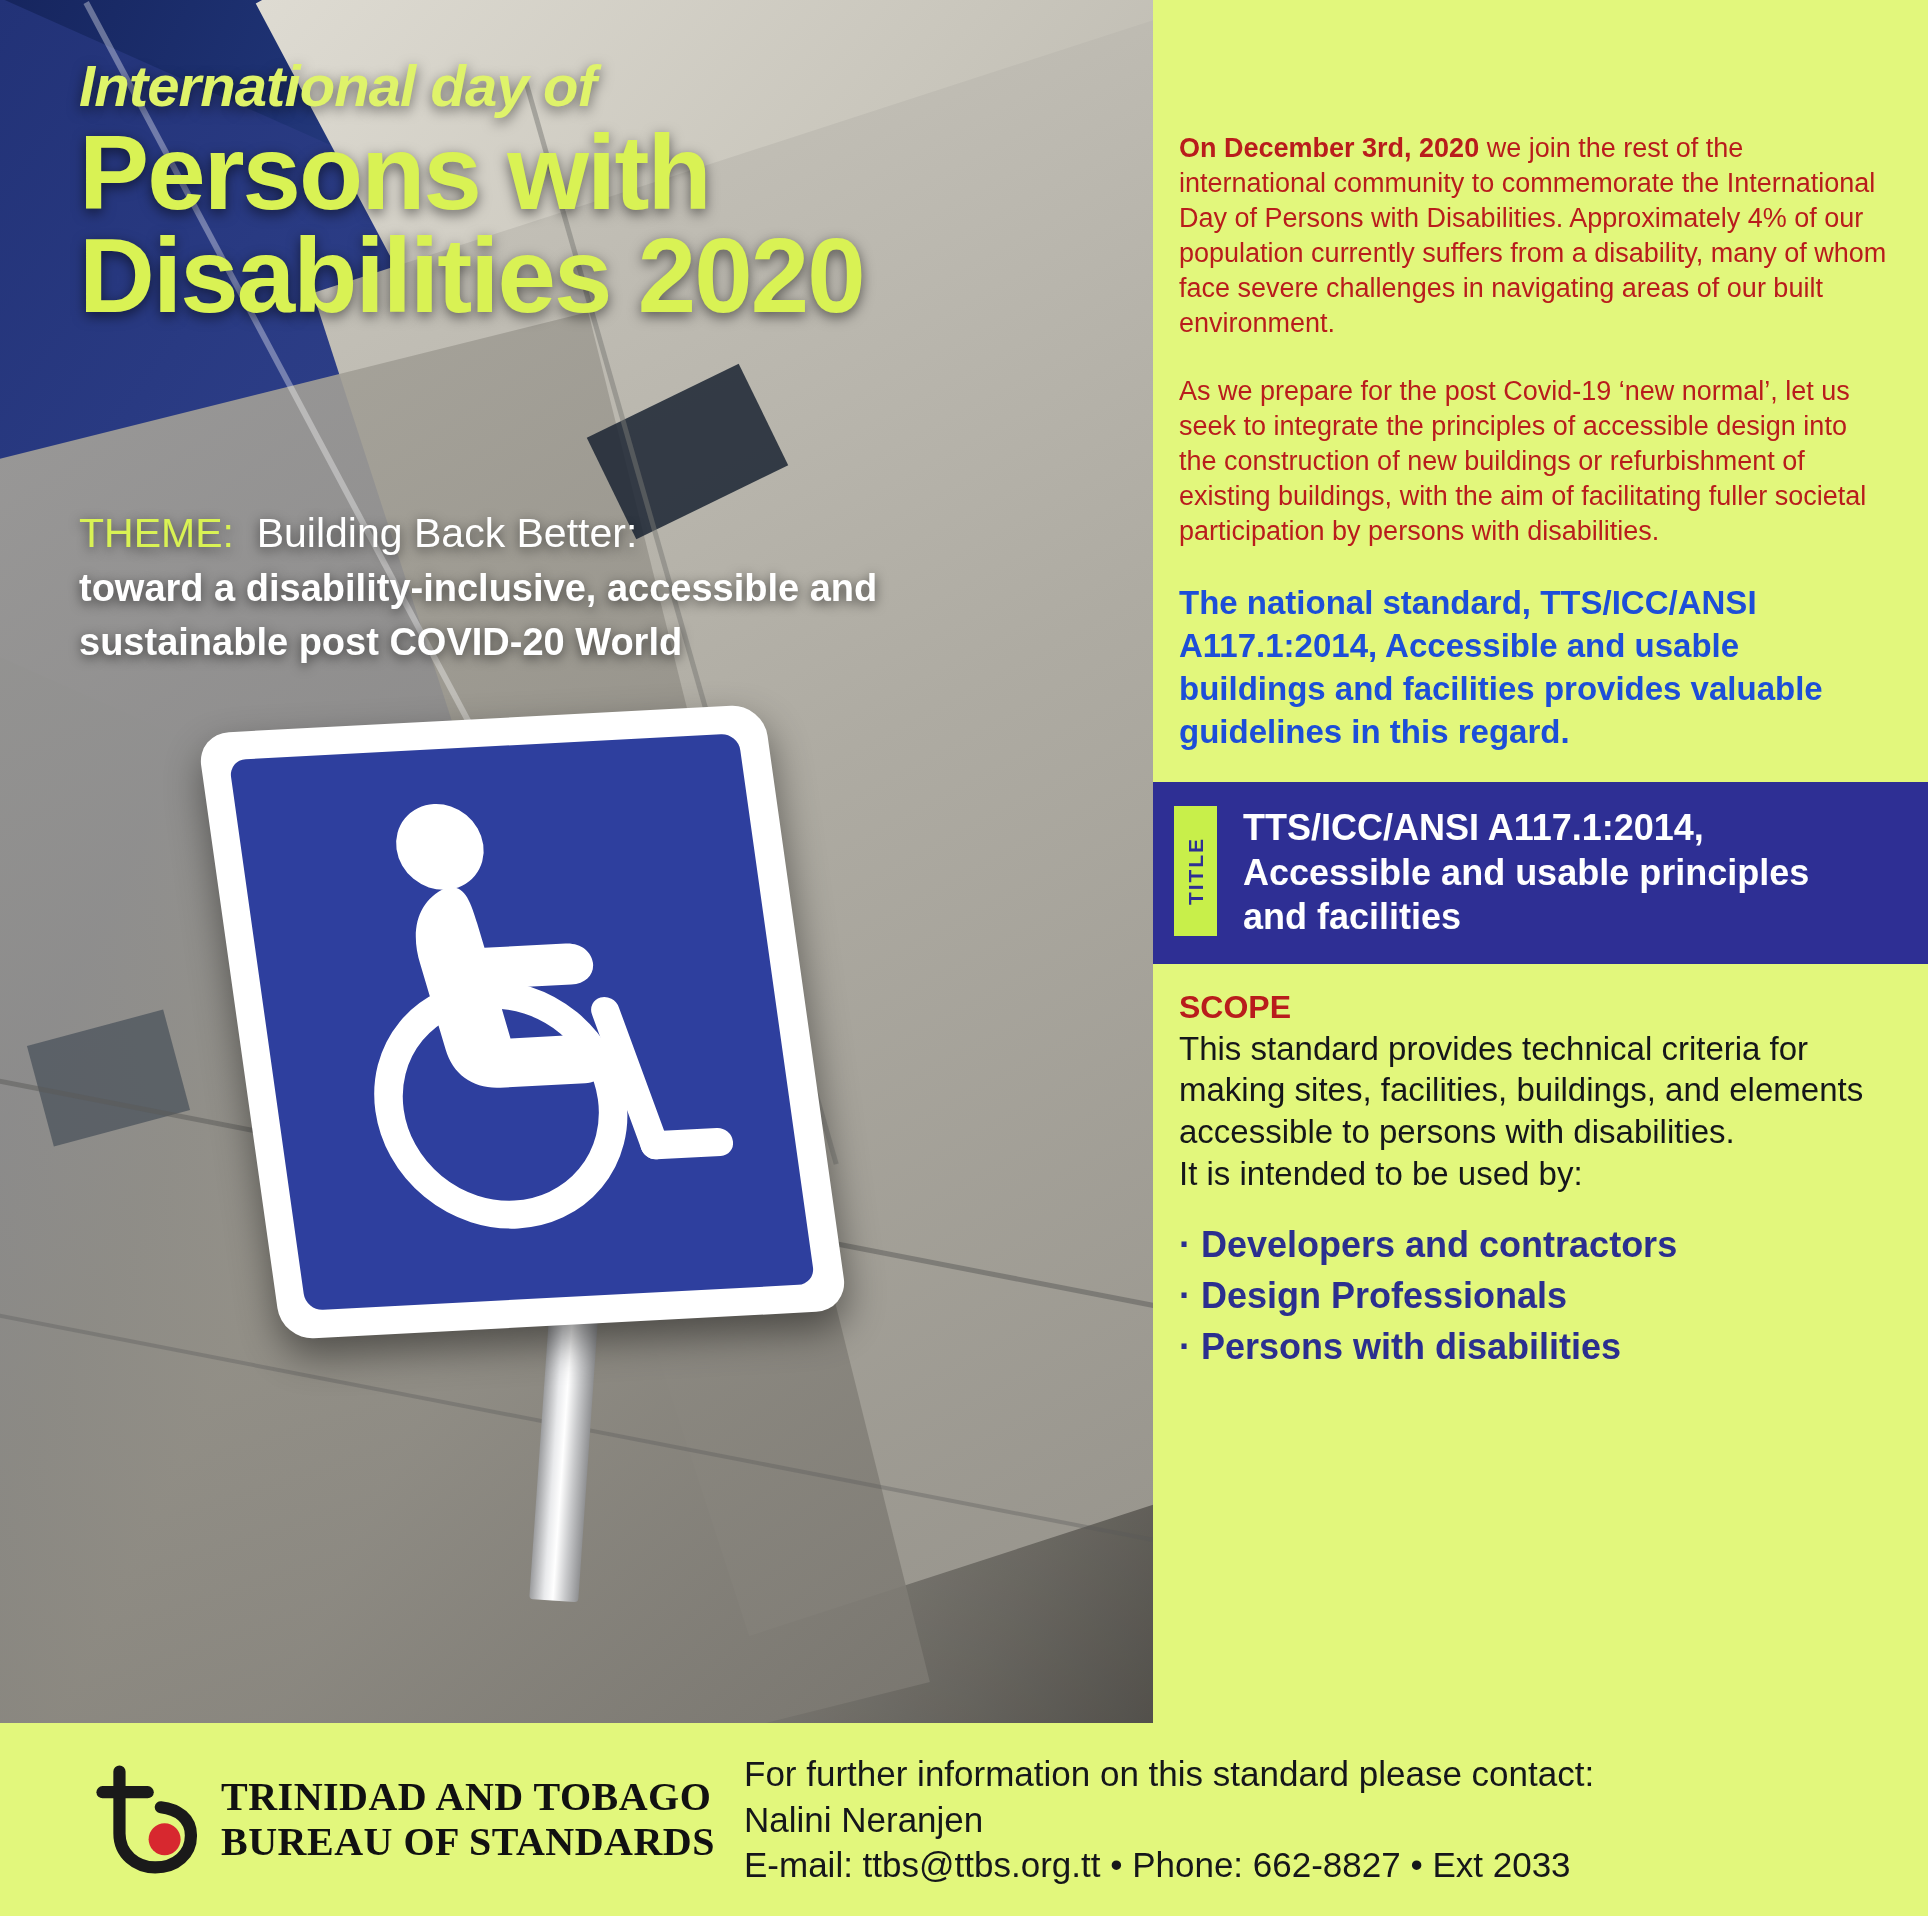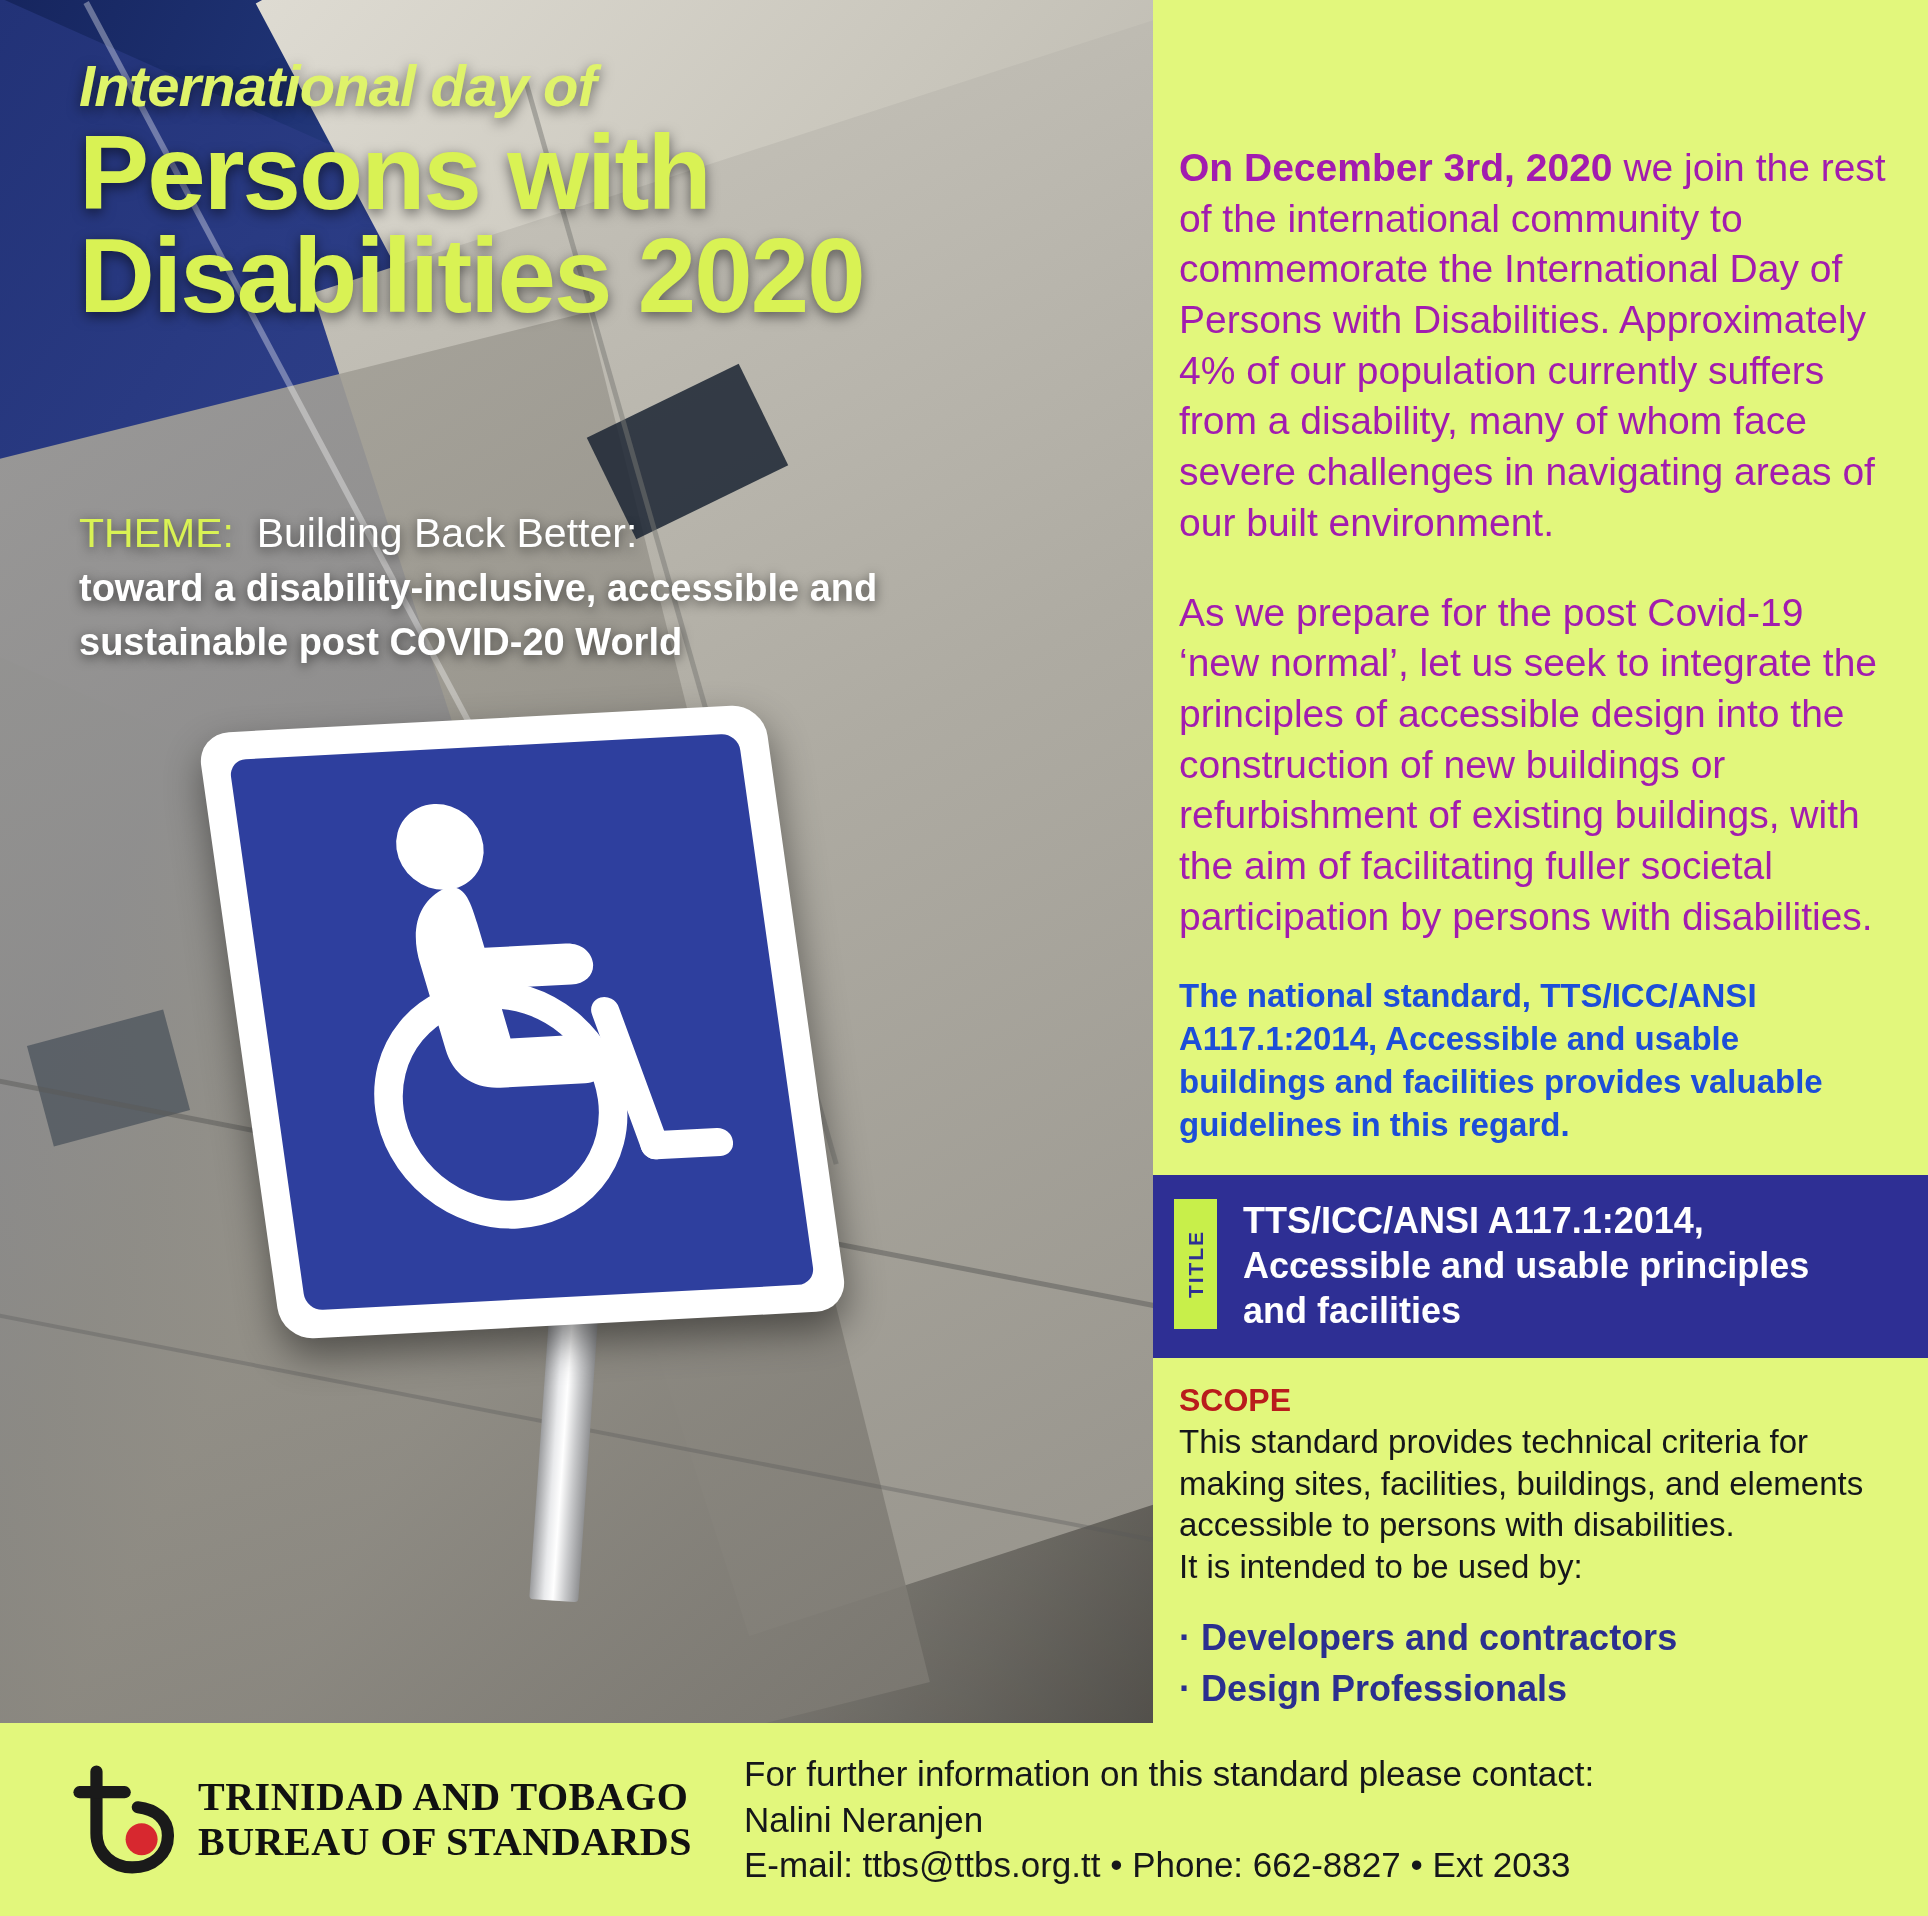--- a/index.html
+++ b/index.html
@@ -188,23 +188,23 @@
     width: 776px;
     height: 1723px;
     background: #e2f77c;
     padding: 0;
     box-sizing: border-box;
   }
   .r-pad {
     padding: 104px 38px 0 26px;
   }
   .para {
-    font-size: 39px;
+    font-size: 27px;
     line-height: 1.30;
-    color: #a21caf;
+    color: #b91c1c;
     margin-bottom: 32px;
   }
   .para b { font-weight: 700; }
   .para-blue {
     font-size: 33px;
     line-height: 1.30;
     color: #1d4ed8;
     font-weight: 700;
     margin-bottom: 28px;
   }
@@ -272,21 +272,21 @@
     width: 1928px;
     height: 193px;
     background: #e2f77c;
     display: flex;
     align-items: center;
   }
   .logo-zone {
     width: 744px;
     display: flex;
     align-items: center;
-    padding-left: 72px;
+    padding-left: 95px;
     box-sizing: border-box;
   }
   .logo-mark {
     width: 111px;
     height: 111px;
     position: relative;
     margin-right: 15px;
     flex: none;
   }
   .logo-words {

